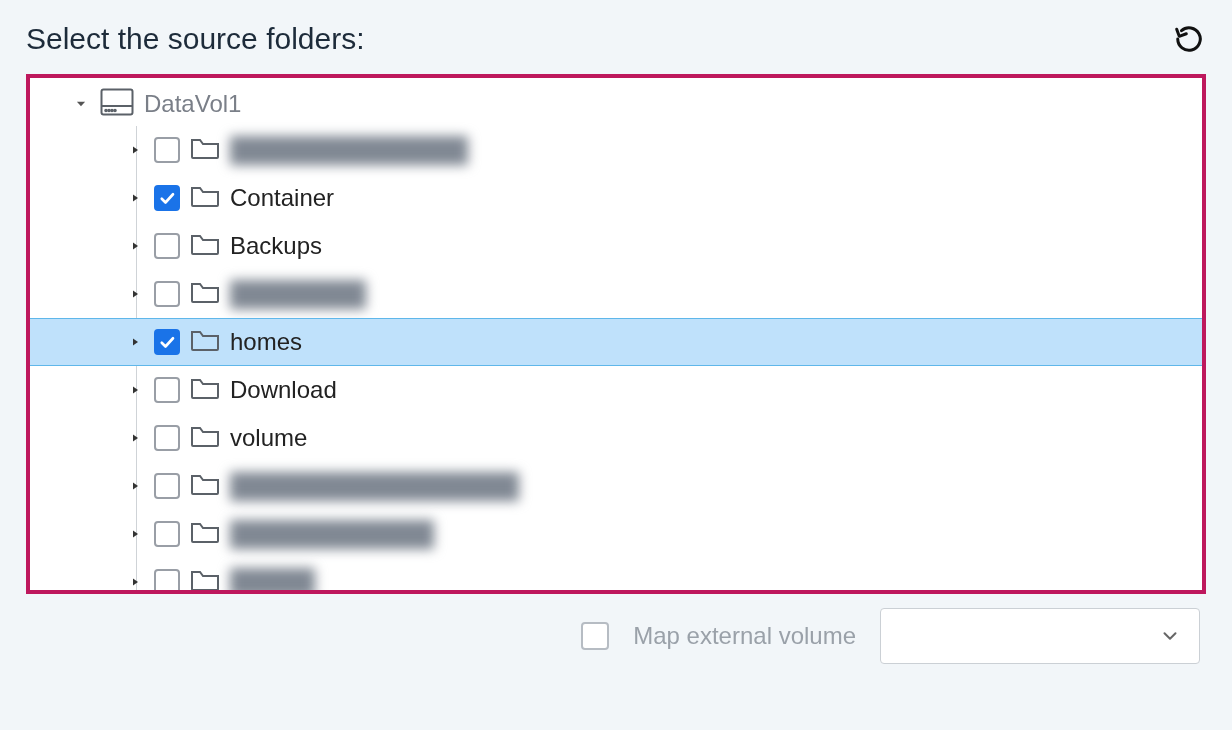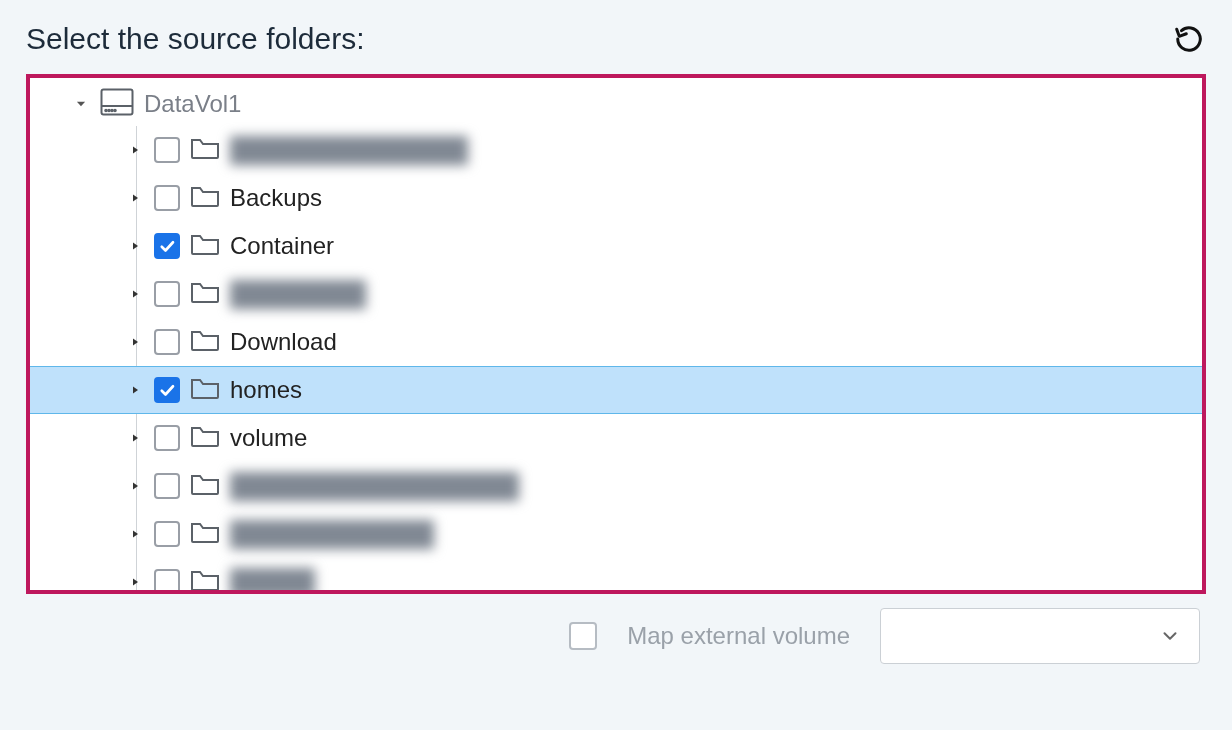--- a/index.html
+++ b/index.html
@@ -75,21 +75,21 @@
   .folder-ico { color:#5b6168; flex:none; }
   .node-label { font-size:24px; color:#222; }
   .node-label.blur .blurtxt {
     filter: blur(6px);
     color:#808893;
     user-select:none;
   }
 
   .below-tree {
     display:flex; align-items:center; justify-content:flex-end;
-    gap: 30px;
+    gap: 24px;
     padding: 14px 6px 4px 0;
   }
   .map-cbx {
     width:28px; height:28px;
     border:2px solid #b6bcc3; border-radius:4px; background:#fff; cursor:pointer;
   }
   .map-label { font-size:24px; color:#9aa1a9; }
   .vol-select {
     width:320px; height:56px;
     border:1px solid #cbd0d5; border-radius:4px;
@@ -154,81 +154,81 @@
                 <path d="M2 4h8l3 4h15v13a1 1 0 0 1-1 1H3a1 1 0 0 1-1-1V4z"></path>
               </svg></span>
             <span class="node-label blur"><span class="blurtxt">██████████████</span></span>
           </div>
           <div class="node-row">
             <span class="expander">
               <svg width="12" height="12" viewBox="0 0 24 24" fill="#333">
                 <path d="M8 5l10 7-10 7z"></path>
               </svg>
             </span>
-            <span class="cbx"></span>
-            <span class="folder-ico"><svg width="30" height="24" viewBox="0 0 30 24" fill="none" stroke="#5b6168" stroke-width="2">
-                <path d="M2 4h8l3 4h15v13a1 1 0 0 1-1 1H3a1 1 0 0 1-1-1V4z"></path>
-              </svg></span>
-            <span class="node-label">Backups</span>
-          </div>
-          <div class="node-row">
-            <span class="expander">
-              <svg width="12" height="12" viewBox="0 0 24 24" fill="#333">
-                <path d="M8 5l10 7-10 7z"></path>
-              </svg>
-            </span>
             <span class="cbx checked">
               <svg width="18" height="18" viewBox="0 0 24 24" fill="none" stroke="#fff" stroke-width="3.5" stroke-linecap="round" stroke-linejoin="round">
                 <polyline points="5 13 10 18 20 7"></polyline>
               </svg>
             </span>
             <span class="folder-ico"><svg width="30" height="24" viewBox="0 0 30 24" fill="none" stroke="#5b6168" stroke-width="2">
                 <path d="M2 4h8l3 4h15v13a1 1 0 0 1-1 1H3a1 1 0 0 1-1-1V4z"></path>
               </svg></span>
             <span class="node-label">Container</span>
           </div>
           <div class="node-row">
             <span class="expander">
               <svg width="12" height="12" viewBox="0 0 24 24" fill="#333">
                 <path d="M8 5l10 7-10 7z"></path>
               </svg>
             </span>
             <span class="cbx"></span>
             <span class="folder-ico"><svg width="30" height="24" viewBox="0 0 30 24" fill="none" stroke="#5b6168" stroke-width="2">
                 <path d="M2 4h8l3 4h15v13a1 1 0 0 1-1 1H3a1 1 0 0 1-1-1V4z"></path>
               </svg></span>
+            <span class="node-label">Backups</span>
+          </div>
+          <div class="node-row">
+            <span class="expander">
+              <svg width="12" height="12" viewBox="0 0 24 24" fill="#333">
+                <path d="M8 5l10 7-10 7z"></path>
+              </svg>
+            </span>
+            <span class="cbx"></span>
+            <span class="folder-ico"><svg width="30" height="24" viewBox="0 0 30 24" fill="none" stroke="#5b6168" stroke-width="2">
+                <path d="M2 4h8l3 4h15v13a1 1 0 0 1-1 1H3a1 1 0 0 1-1-1V4z"></path>
+              </svg></span>
             <span class="node-label blur"><span class="blurtxt">████████</span></span>
-          </div>
-          <div class="node-row">
-            <span class="expander">
-              <svg width="12" height="12" viewBox="0 0 24 24" fill="#333">
-                <path d="M8 5l10 7-10 7z"></path>
-              </svg>
-            </span>
-            <span class="cbx"></span>
-            <span class="folder-ico"><svg width="30" height="24" viewBox="0 0 30 24" fill="none" stroke="#5b6168" stroke-width="2">
-                <path d="M2 4h8l3 4h15v13a1 1 0 0 1-1 1H3a1 1 0 0 1-1-1V4z"></path>
-              </svg></span>
-            <span class="node-label">Download</span>
           </div>
           <div class="node-row selected">
             <span class="expander">
               <svg width="12" height="12" viewBox="0 0 24 24" fill="#333">
                 <path d="M8 5l10 7-10 7z"></path>
               </svg>
             </span>
             <span class="cbx checked">
               <svg width="18" height="18" viewBox="0 0 24 24" fill="none" stroke="#fff" stroke-width="3.5" stroke-linecap="round" stroke-linejoin="round">
                 <polyline points="5 13 10 18 20 7"></polyline>
               </svg>
             </span>
             <span class="folder-ico"><svg width="30" height="24" viewBox="0 0 30 24" fill="none" stroke="#5b6168" stroke-width="2">
                 <path d="M2 4h8l3 4h15v13a1 1 0 0 1-1 1H3a1 1 0 0 1-1-1V4z"></path>
               </svg></span>
             <span class="node-label">homes</span>
+          </div>
+          <div class="node-row">
+            <span class="expander">
+              <svg width="12" height="12" viewBox="0 0 24 24" fill="#333">
+                <path d="M8 5l10 7-10 7z"></path>
+              </svg>
+            </span>
+            <span class="cbx"></span>
+            <span class="folder-ico"><svg width="30" height="24" viewBox="0 0 30 24" fill="none" stroke="#5b6168" stroke-width="2">
+                <path d="M2 4h8l3 4h15v13a1 1 0 0 1-1 1H3a1 1 0 0 1-1-1V4z"></path>
+              </svg></span>
+            <span class="node-label">Download</span>
           </div>
           <div class="node-row">
             <span class="expander">
               <svg width="12" height="12" viewBox="0 0 24 24" fill="#333">
                 <path d="M8 5l10 7-10 7z"></path>
               </svg>
             </span>
             <span class="cbx"></span>
             <span class="folder-ico"><svg width="30" height="24" viewBox="0 0 30 24" fill="none" stroke="#5b6168" stroke-width="2">
                 <path d="M2 4h8l3 4h15v13a1 1 0 0 1-1 1H3a1 1 0 0 1-1-1V4z"></path>

